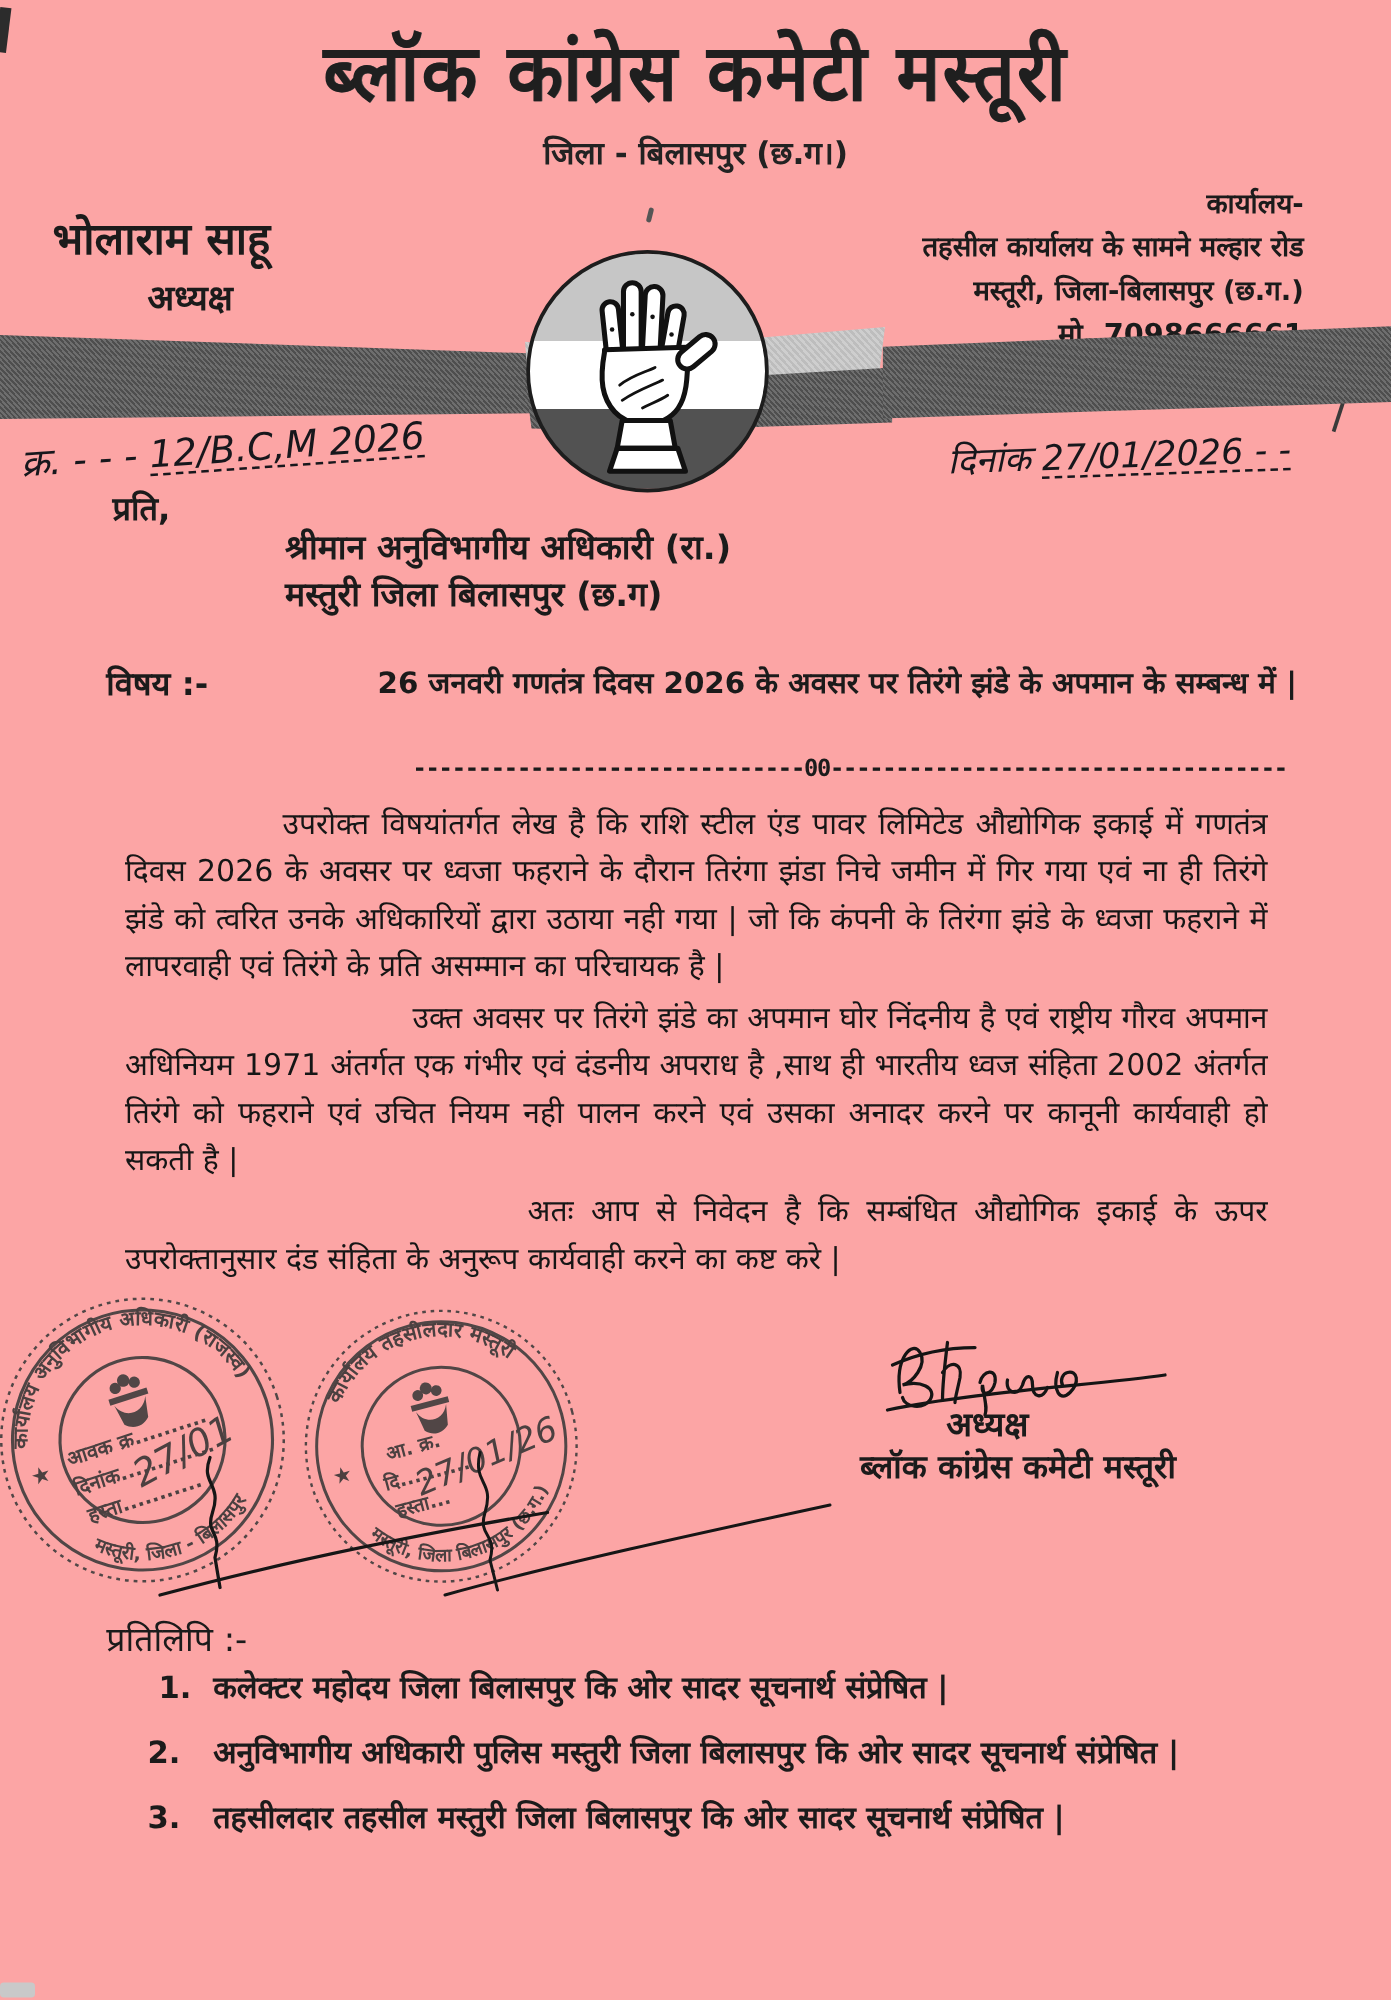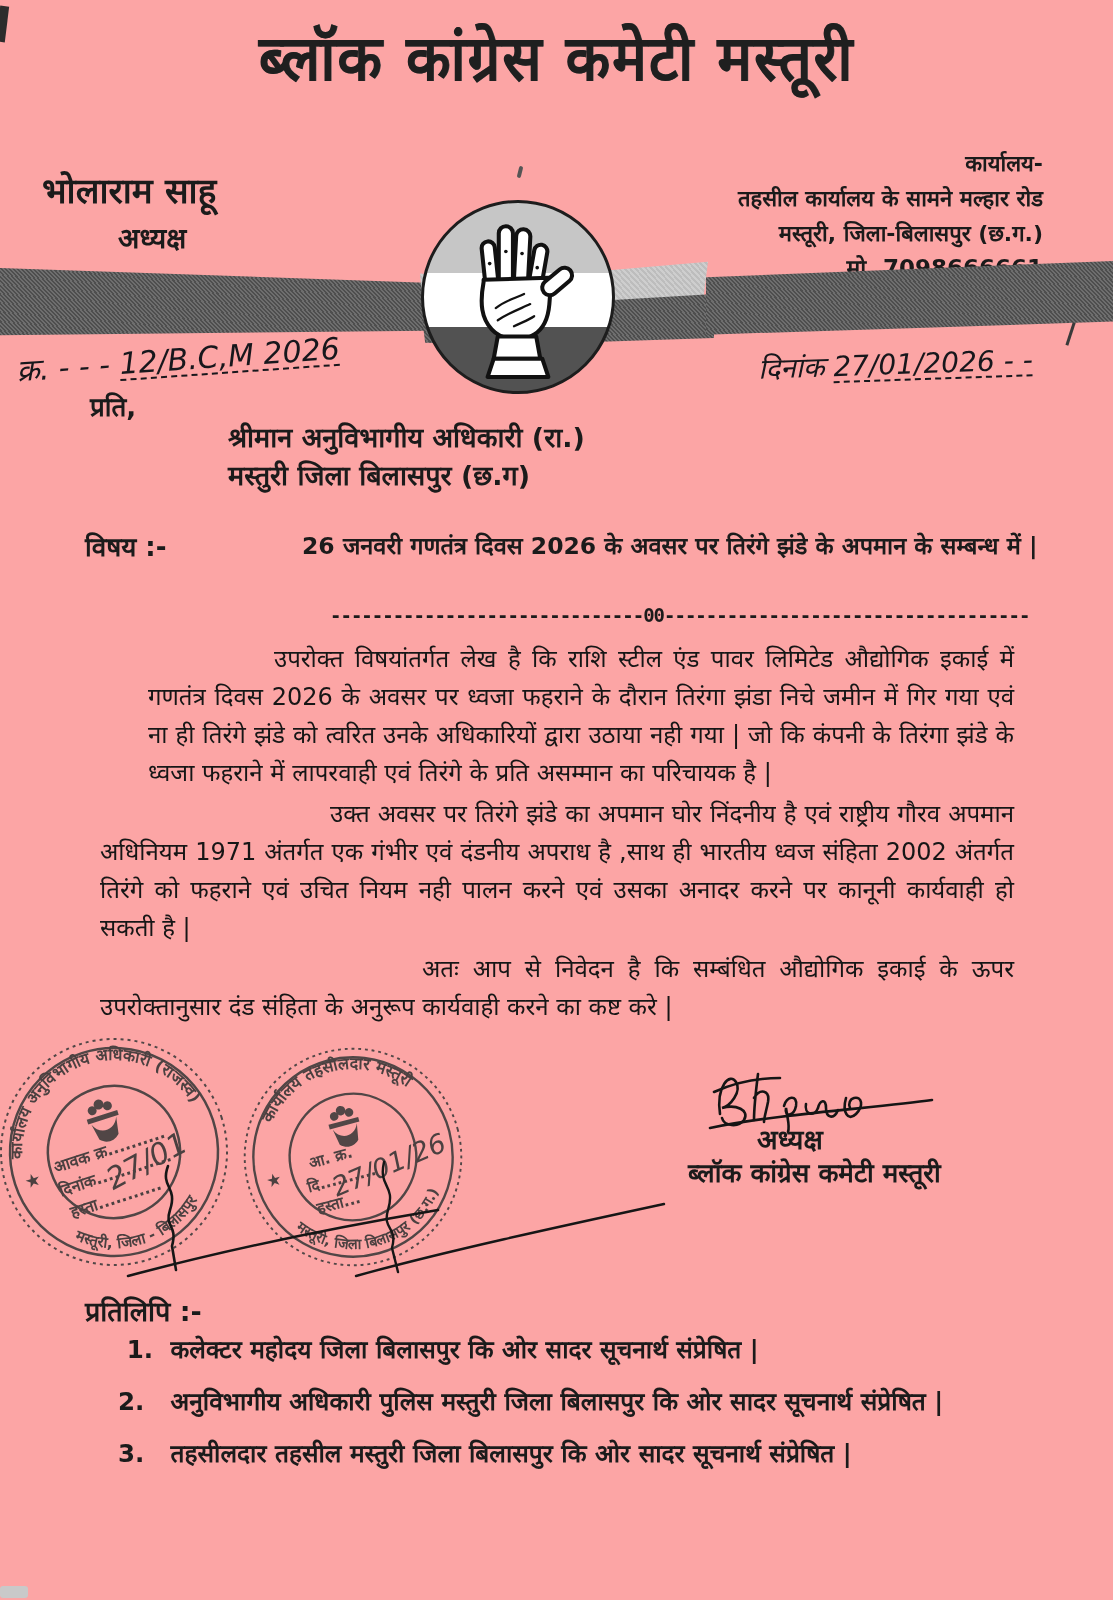--- a/index.html
+++ b/index.html
@@ -36,28 +36,28 @@
   .addr1{left:228px;top:418px;font-size:27px;font-weight:700;}
   .addr2{left:228px;top:456px;font-size:27px;font-weight:700;}
   .subj-label{left:85px;top:528px;font-size:26px;font-weight:700;}
   .subj-text{left:302px;top:529px;font-size:23.5px;font-weight:700;white-space:nowrap;text-align:center;}
   .divider{left:330px;top:604px;width:540px;text-align:center;font-family:"DejaVu Sans Mono",monospace;
            font-size:19px;font-weight:700;letter-spacing:-1px;white-space:nowrap;}
   .body-text{left:100px;top:640px;width:914px;font-size:24px;line-height:38px;color:#161616;text-align:justify;}
   .body-text p{margin:0;}
   .body-text .p2{margin-top:3px;text-indent:230px;}
   .body-text .p3{margin-top:3px;text-indent:322px;}
-  .body-text .p1{text-indent:126px;margin-left:48px;}
+  .body-text .p1{text-indent:126px;}
   
   .stamp{opacity:.88;z-index:3;}
   .stamp text{fill:#333;font-family:"DejaVu Sans",sans-serif;}
   .sig-stroke{fill:none;stroke:#161616;stroke-width:2.6;stroke-linecap:round;z-index:4;}
   .sign-title{left:757px;top:1120px;font-size:27px;font-weight:600;}
   .sign-org{left:688px;top:1154px;font-size:26px;font-weight:600;}
-  .copies-label{left:85px;top:1292px;font-size:27px;font-weight:700;}
+  .copies-label{left:85px;top:1292px;font-size:27px;font-weight:400;}
   .copy-row{left:118px;font-size:24.5px;font-weight:600;}
   .copy-row .num{display:inline-block;width:44px;font-weight:700;}
   
   .nub-tl{left:-2px;top:6px;width:9px;height:36px;background:#2c2c2c;transform:rotate(7deg);}
   .tick-r{left:1070px;top:316px;width:3px;height:30px;background:#3a3a3a;transform:rotate(18deg);}
   .speck{left:518px;top:166px;width:4px;height:12px;background:#555;transform:rotate(14deg);border-radius:2px;}
   .smudge-bl{left:0;top:1586px;width:28px;height:12px;background:#c9c9c9;border-radius:3px;}
 </style>
 </head>
 <body>
@@ -65,20 +65,21 @@
 <div class="page">
 
   <div class="abs band-dark b-left"></div>
   <div class="abs band-light b-left-lt"></div>
   <div class="abs band-dark b-left-dk"></div>
   <div class="abs band-light b-right-lt"></div>
   <div class="abs band-dark b-right-dk"></div>
   <div class="abs band-dark b-right"></div>
 
   <div class="abs title">ब्लॉक कांग्रेस कमेटी मस्तूरी</div>
+  <div class="abs subtitle">जिला - बिलासपुर (छ.ग।)</div>
   <div class="abs pres-name">भोलाराम साहू</div>
   <div class="abs pres-title">अध्यक्ष</div>
   <div class="abs office">
     <div>कार्यालय-</div>
     <div>तहसील कार्यालय के सामने मल्हार रोड</div>
     <div>मस्तूरी, जिला-बिलासपुर (छ.ग.)</div>
     <div class="phone">मो. 7098666661</div>
   </div>
 
   <div class="abs logo-circle">

